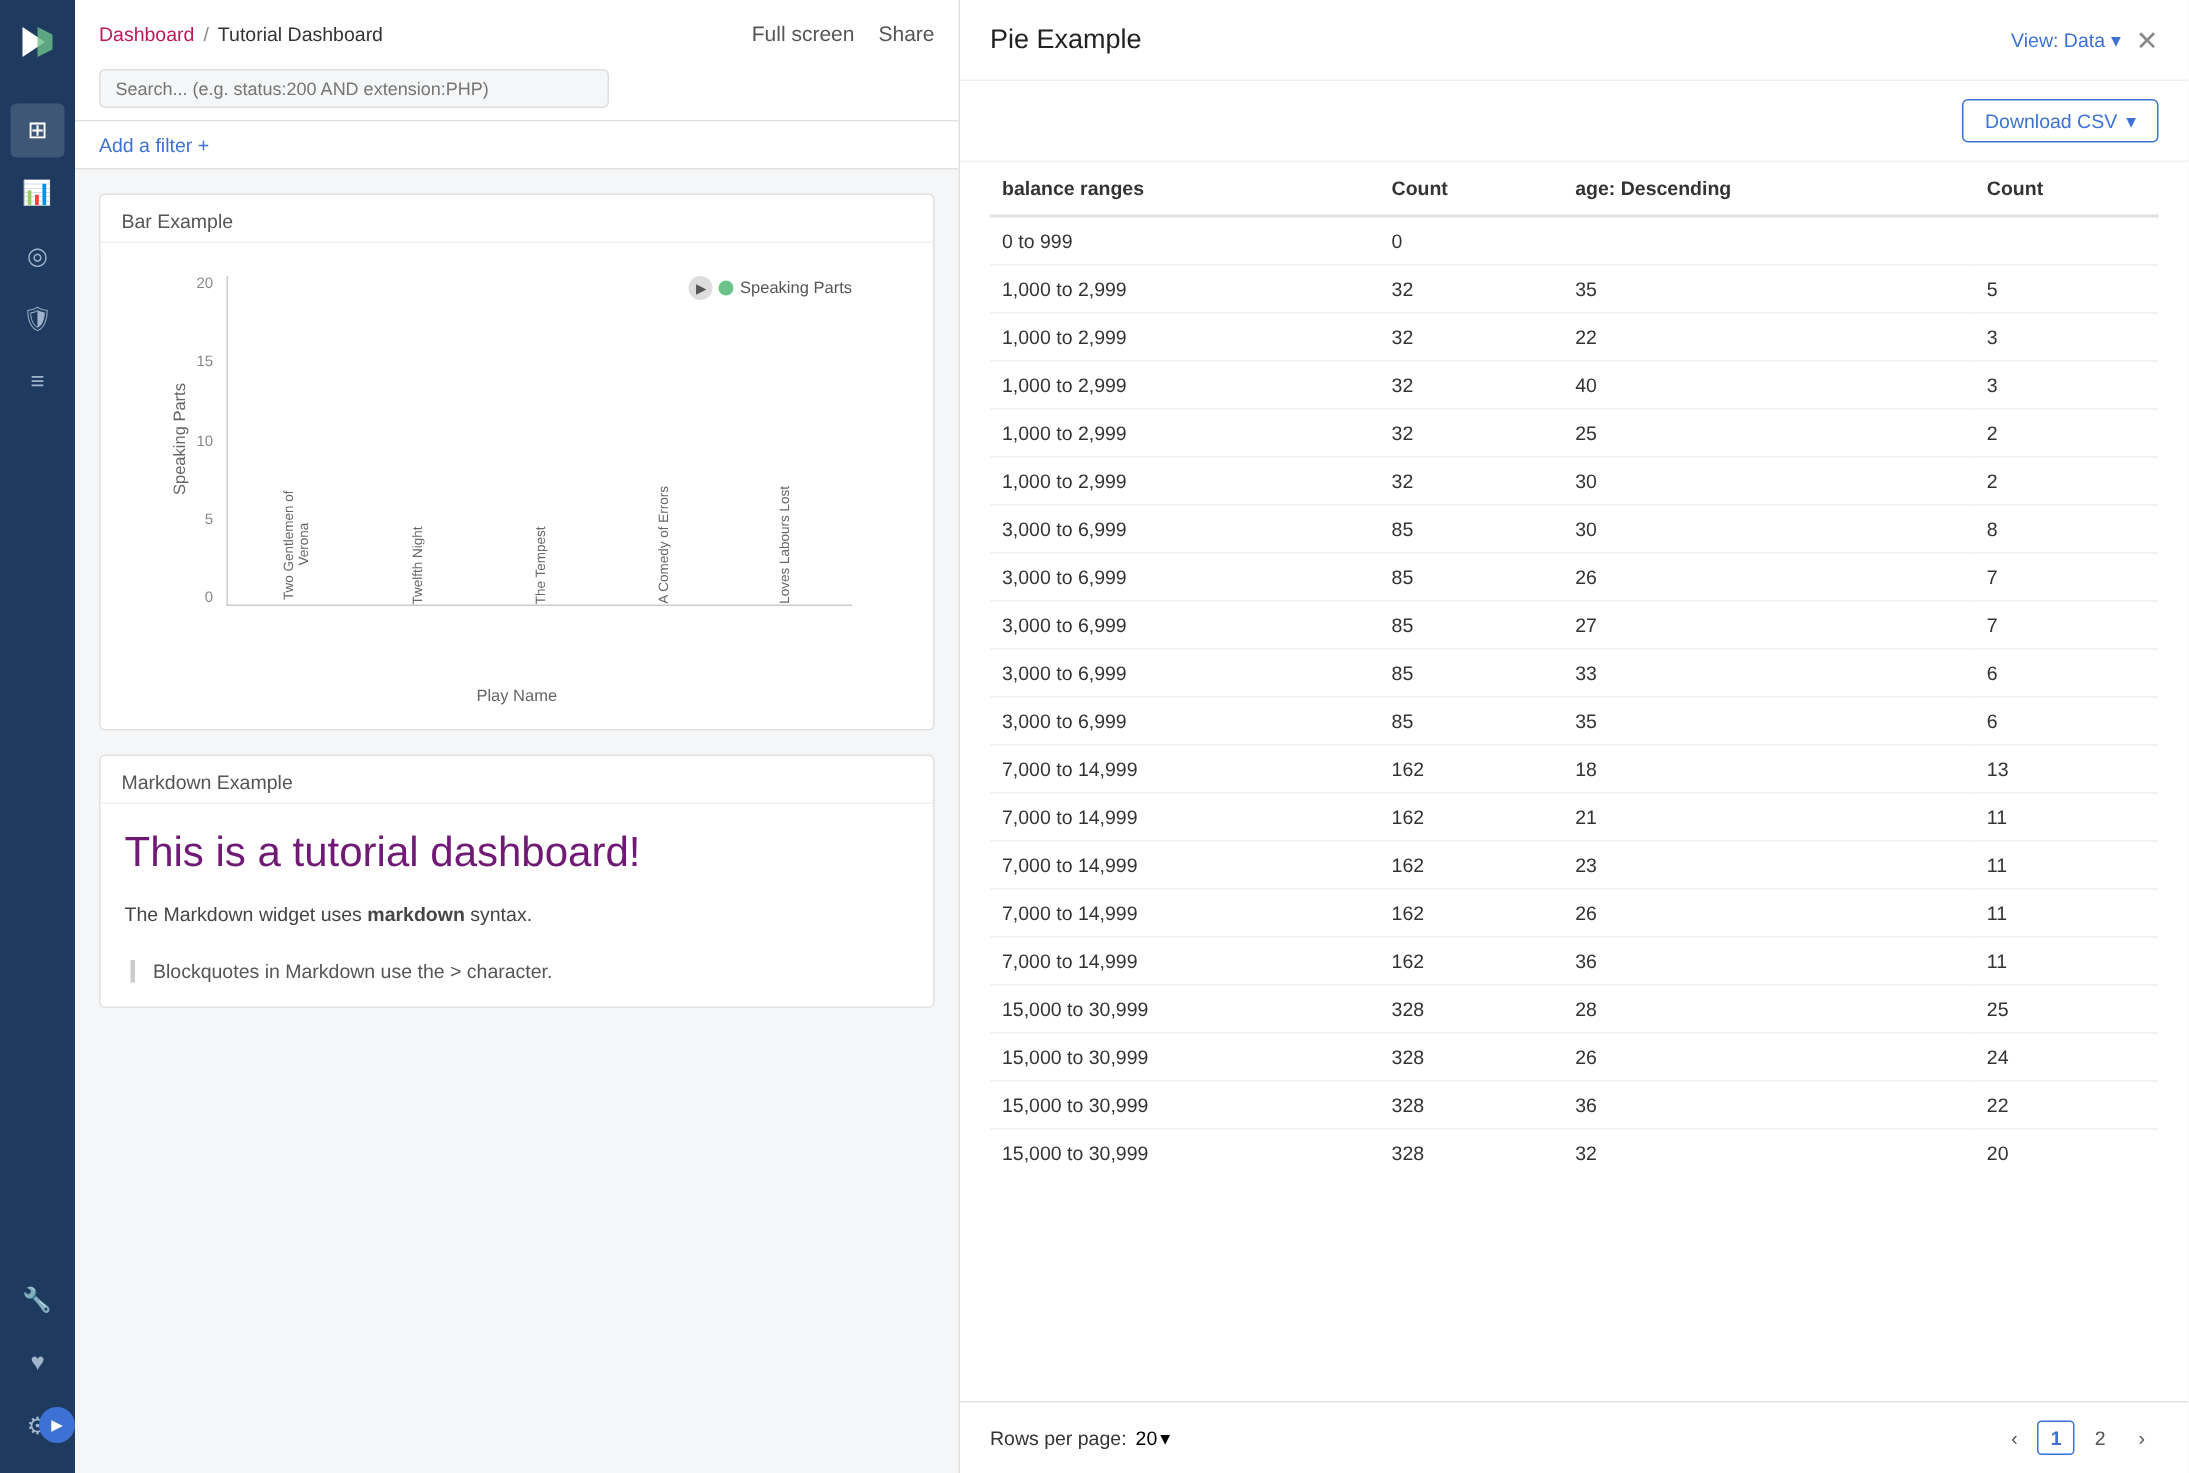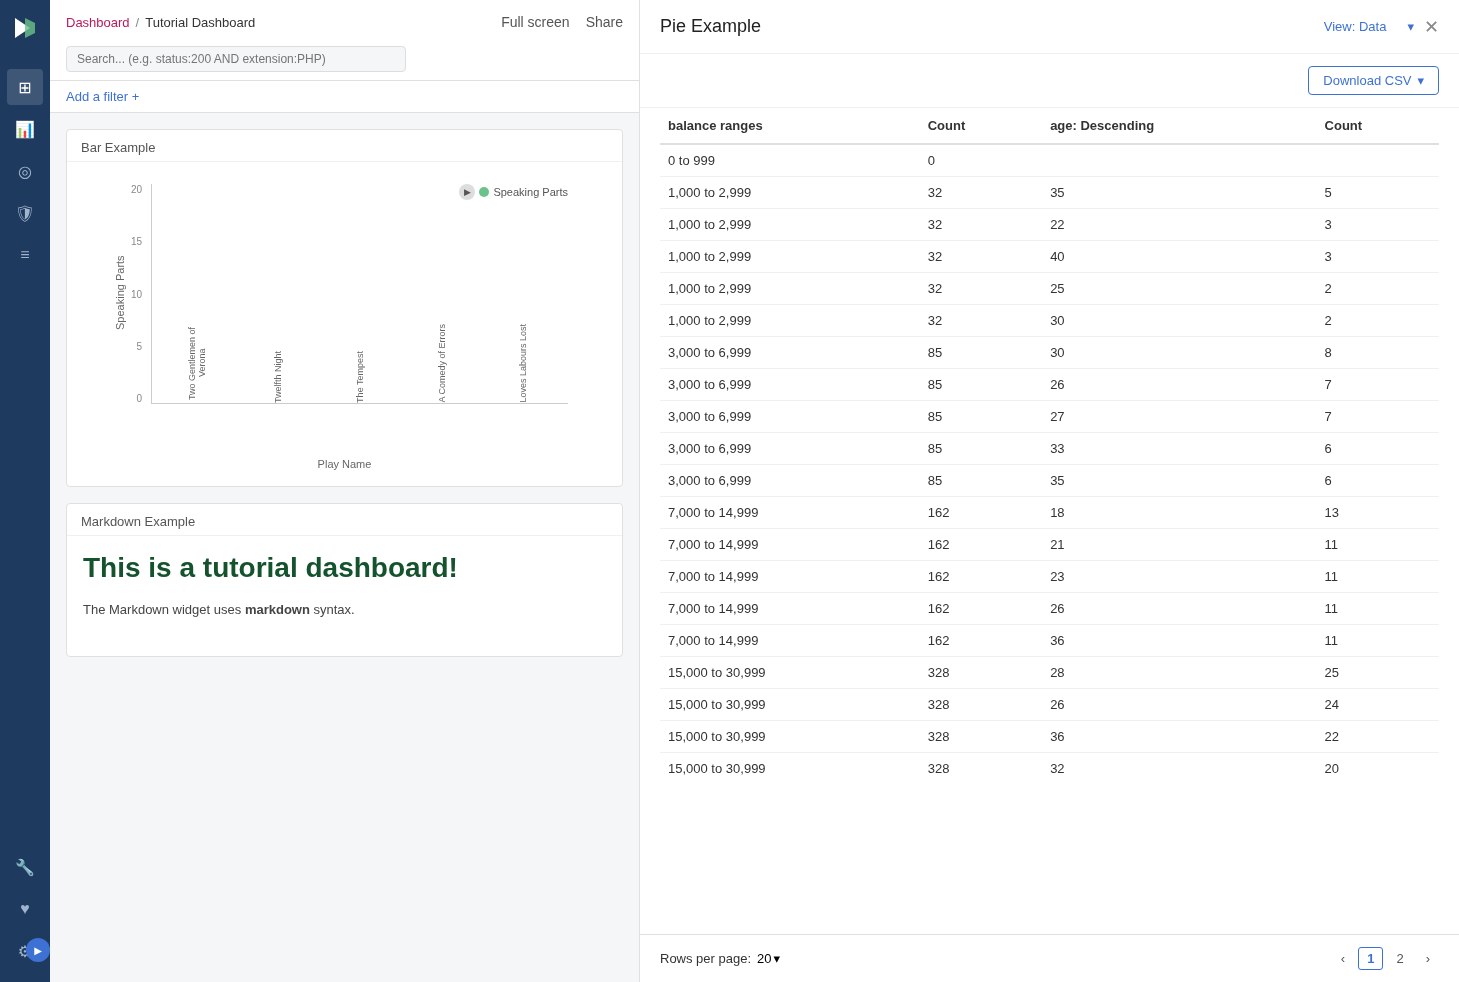--- a/index.html
+++ b/index.html
@@ -190,21 +190,21 @@
       align-items: center;
       gap: 4px;
       font-size: 11px;
       color: #555;
     }
     .legend-dot { width: 10px; height: 10px; border-radius: 50%; background: #6bc28a; }
     .legend-arrow { width: 16px; height: 16px; border-radius: 50%; background: #ddd; display: flex; align-items: center; justify-content: center; font-size: 9px; color: #555; }
 
     
     .markdown-body { padding: 16px; }
-    .markdown-h1 { font-size: 28px; font-weight: bold; color: #14532d; margin-bottom: 16px; }
+    .markdown-h1 { font-size: 28px; font-weight: normal; color: #701a75; margin-bottom: 16px; }
     .markdown-p { color: #444; margin-bottom: 20px; line-height: 1.5; }
     .markdown-bold { font-weight: bold; }
     .markdown-blockquote {
       border-left: 3px solid #ccc;
       padding-left: 12px;
       color: #555;
       margin-left: 4px;
     }
 
     
@@ -227,21 +227,21 @@
     .panel-title { font-size: 18px; font-weight: 500; color: #222; }
     .panel-header-right { display: flex; align-items: center; gap: 10px; }
     .view-data-btn {
       color: #3d72d4;
       font-size: 13px;
       cursor: pointer;
       background: none;
       border: none;
       display: flex;
       align-items: center;
-      gap: 21px;
+      gap: 4px;
     }
     .close-btn {
       background: none;
       border: none;
       cursor: pointer;
       font-size: 18px;
       color: #888;
       line-height: 1;
     }
 
@@ -428,20 +428,21 @@
 
     <div class="widget-card">
       <div class="widget-title">Markdown Example</div>
       <div class="markdown-body">
         <div class="markdown-h1">This is a tutorial dashboard!</div>
         <p class="markdown-p">
           <span>The Markdown widget uses</span>
           <strong class="markdown-bold">markdown</strong>
           <span>syntax.</span>
         </p>
+        <div class="markdown-blockquote">Blockquotes in Markdown use the &gt; character.</div>
       </div>
     </div>
 
   </div>
 </div>
 
 <div class="right-panel">
   <div class="panel-header">
     <span class="panel-title">Pie Example</span>
     <div class="panel-header-right">

